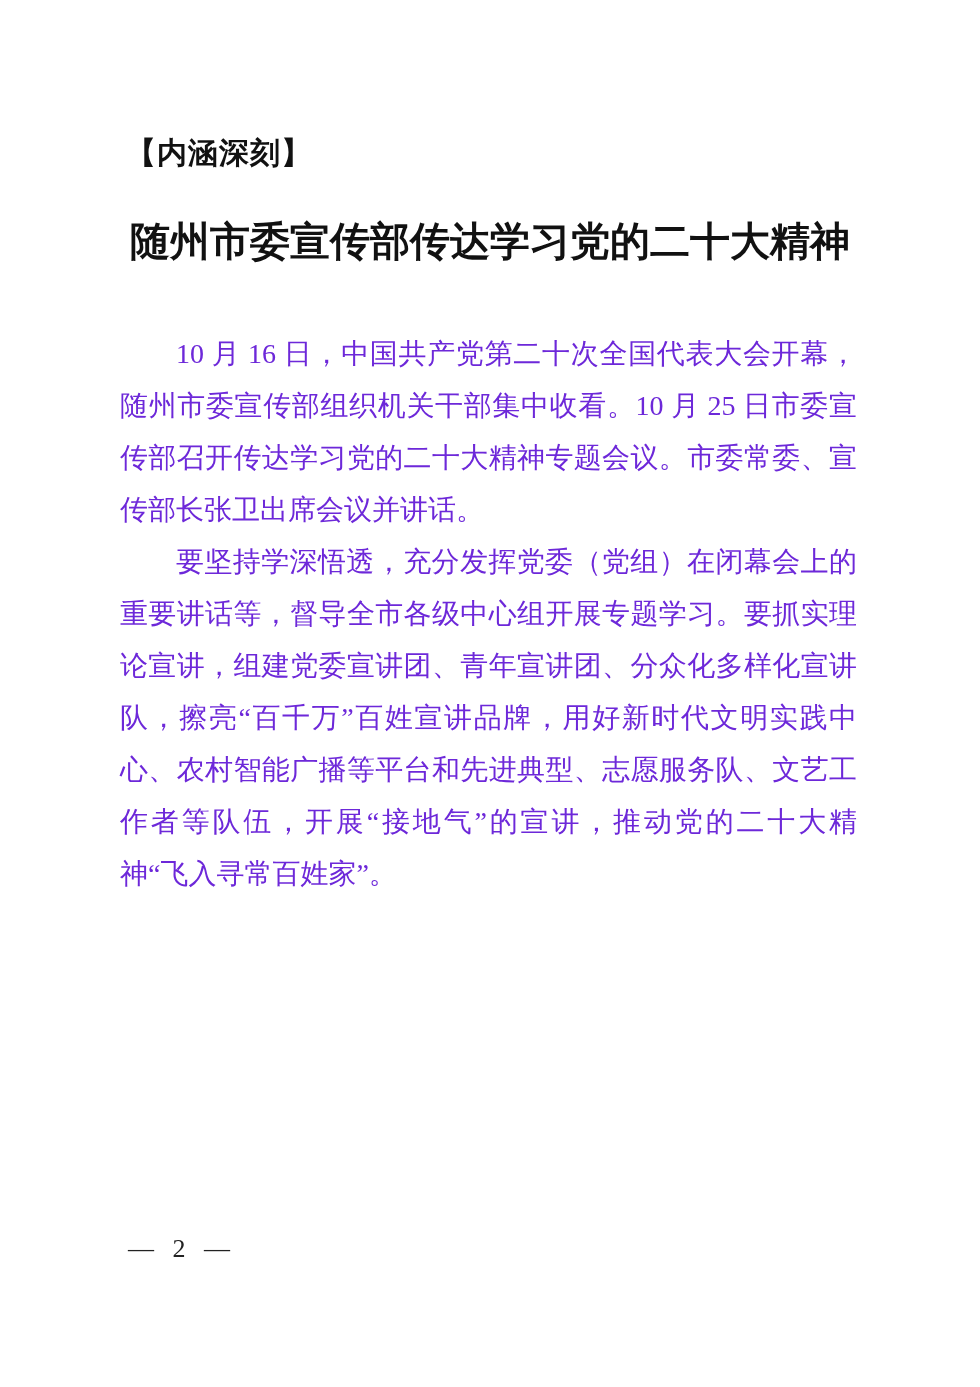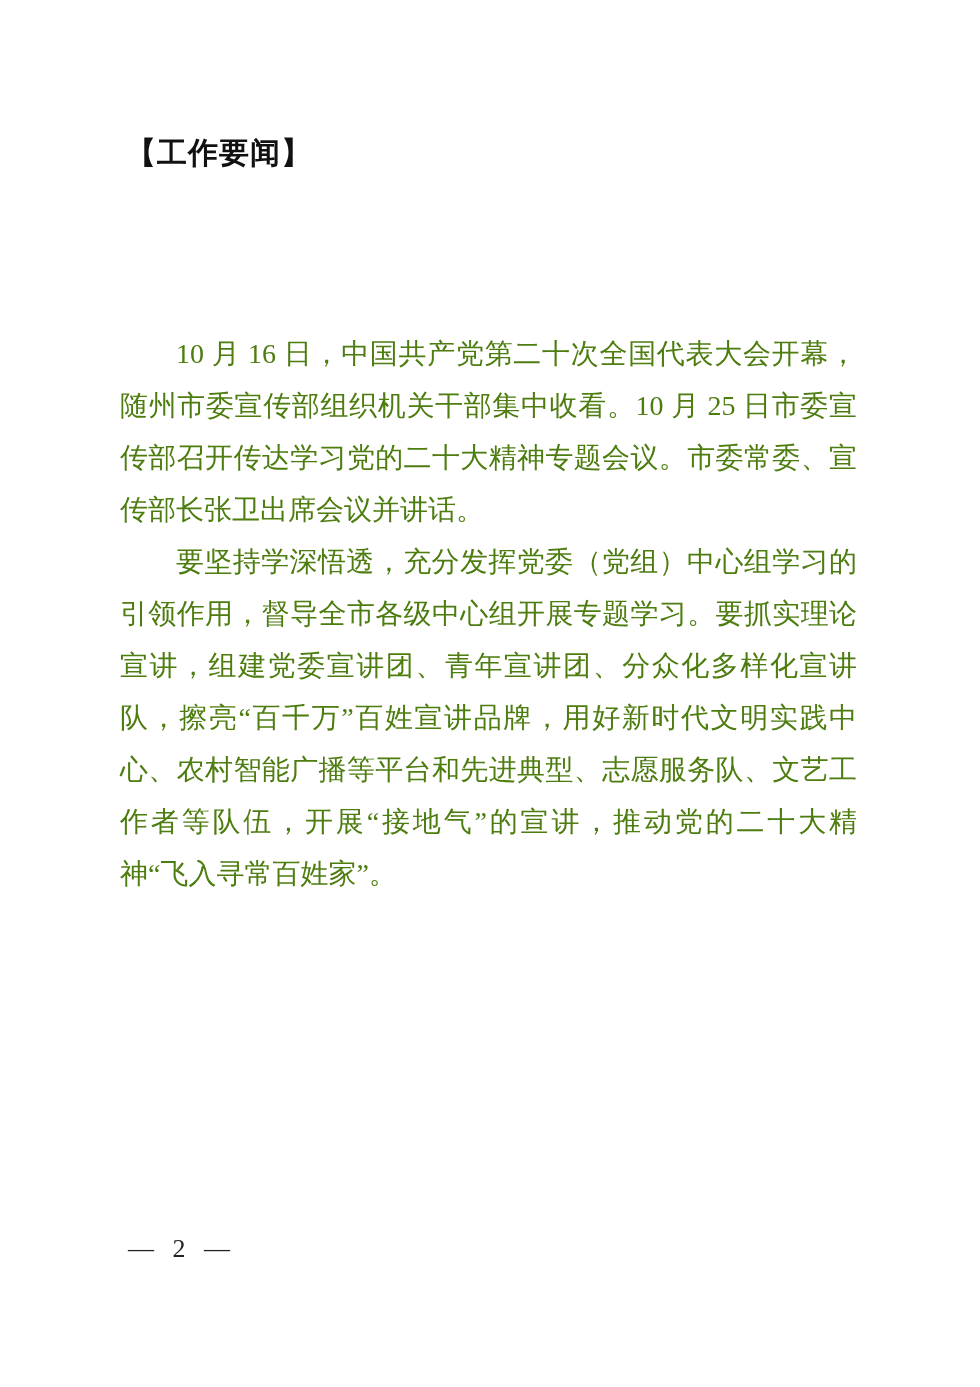--- a/index.html
+++ b/index.html
@@ -43,21 +43,21 @@
   }
   .body-text {
     position: absolute;
     left: 120px;
     top: 328px;
     width: 737px;
     font-size: 28px;
     line-height: 52px;
     text-align: justify;
     text-justify: inter-ideograph;
-    color: #4d7c0f;
+    color: #6d28d9;
   }
   .body-text p {
     margin: 0;
     padding: 0;
     text-indent: 2em;
   }
   .page-number {
     position: absolute;
     left: 128px;
     top: 1234px;
@@ -65,23 +65,24 @@
     letter-spacing: 6px;
     color: #222222;
     font-family: "Liberation Serif", "DejaVu Serif", serif;
   }
 </style>
 </head>
 <body>
 
 <div class="page">
 
-  <div class="section-header">【工作要闻】</div>
+  <div class="section-header">【内涵深刻】</div>
 
+  <h1 class="title">随州市委宣传部传达学习党的二十大精神</h1>
 
   <div class="body-text">
     <p>10 月 16 日，中国共产党第二十次全国代表大会开幕，随州市委宣传部组织机关干部集中收看。10 月 25 日市委宣传部召开传达学习党的二十大精神专题会议。市委常委、宣传部长张卫出席会议并讲话。</p>
-    <p>要坚持学深悟透，充分发挥党委（党组）中心组学习的引领作用，督导全市各级中心组开展专题学习。要抓实理论宣讲，组建党委宣讲团、青年宣讲团、分众化多样化宣讲队，擦亮“百千万”百姓宣讲品牌，用好新时代文明实践中心、农村智能广播等平台和先进典型、志愿服务队、文艺工作者等队伍，开展“接地气”的宣讲，推动党的二十大精神“飞入寻常百姓家”。</p>
+    <p>要坚持学深悟透，充分发挥党委（党组）在闭幕会上的重要讲话等，督导全市各级中心组开展专题学习。要抓实理论宣讲，组建党委宣讲团、青年宣讲团、分众化多样化宣讲队，擦亮“百千万”百姓宣讲品牌，用好新时代文明实践中心、农村智能广播等平台和先进典型、志愿服务队、文艺工作者等队伍，开展“接地气”的宣讲，推动党的二十大精神“飞入寻常百姓家”。</p>
   </div>
 
   <div class="page-number">— 2 —</div>
 
 </div>
 
 </body></html>

